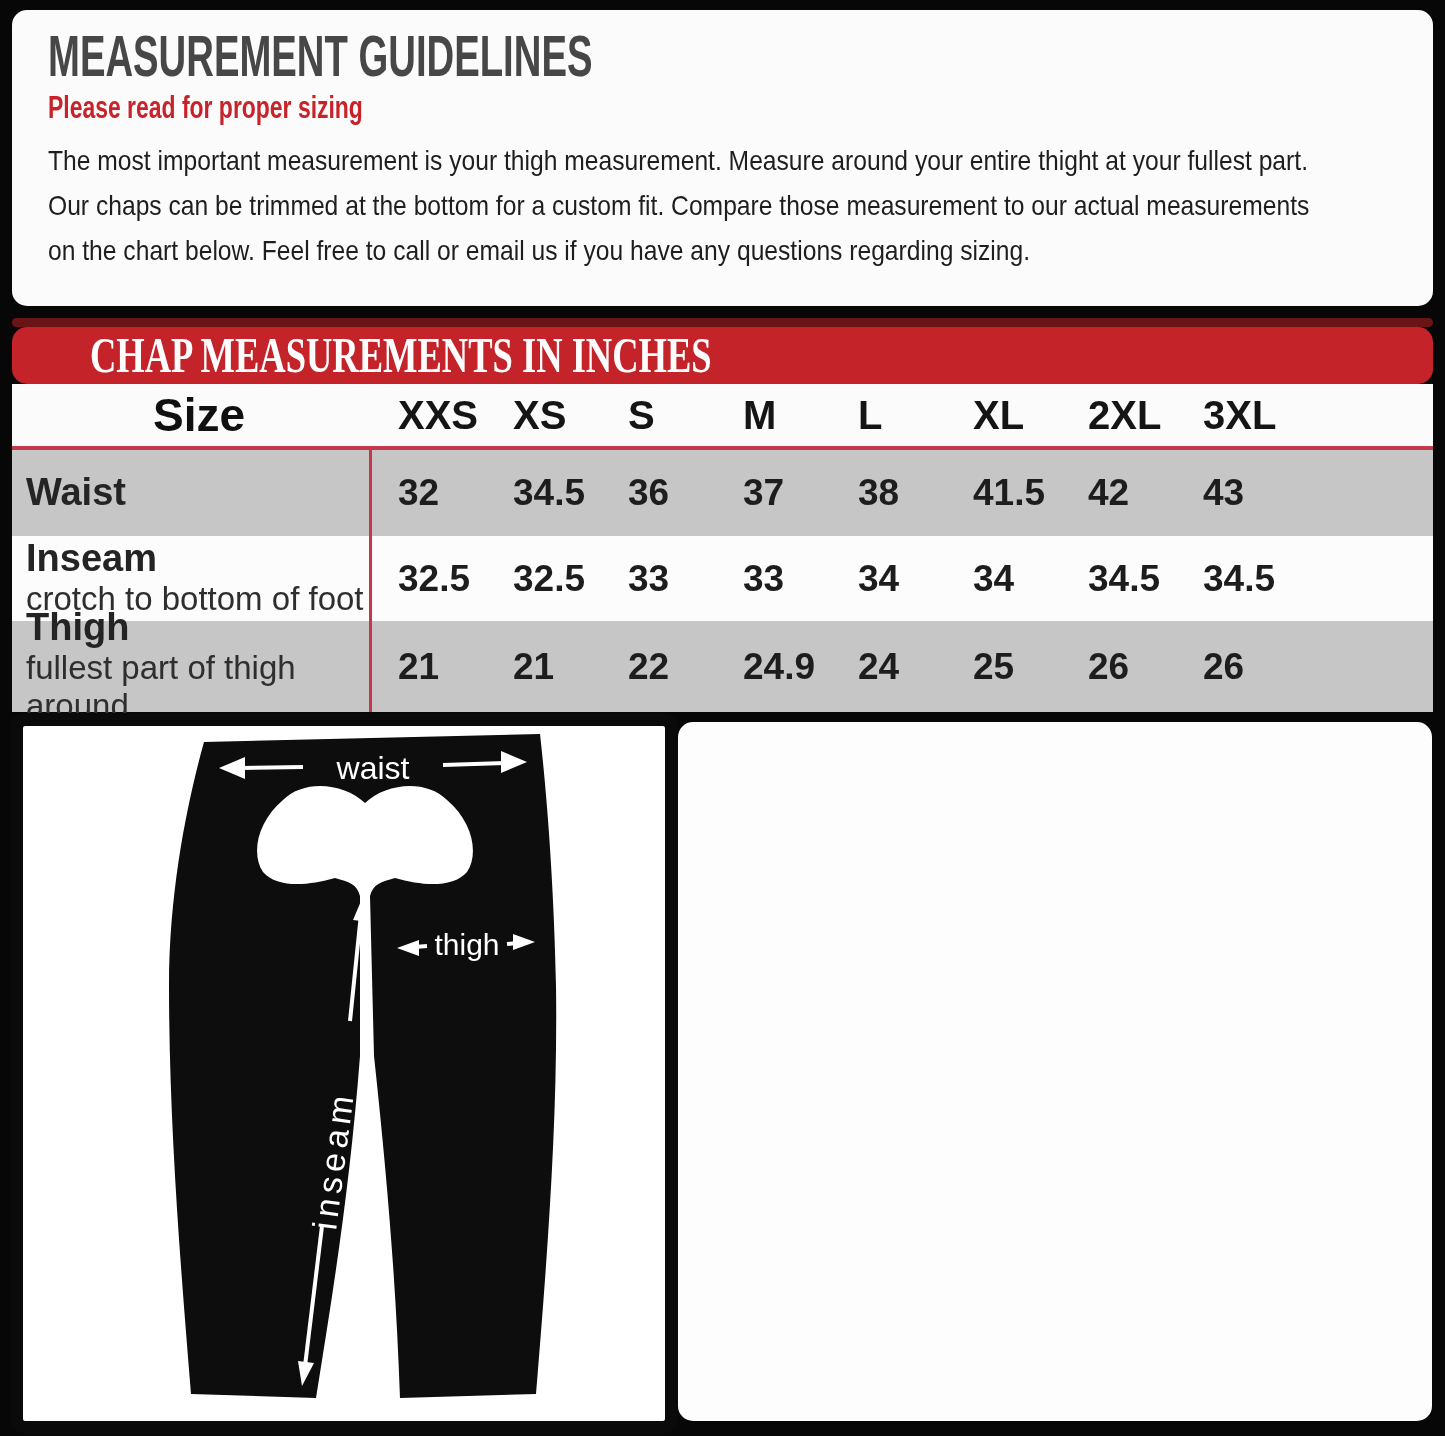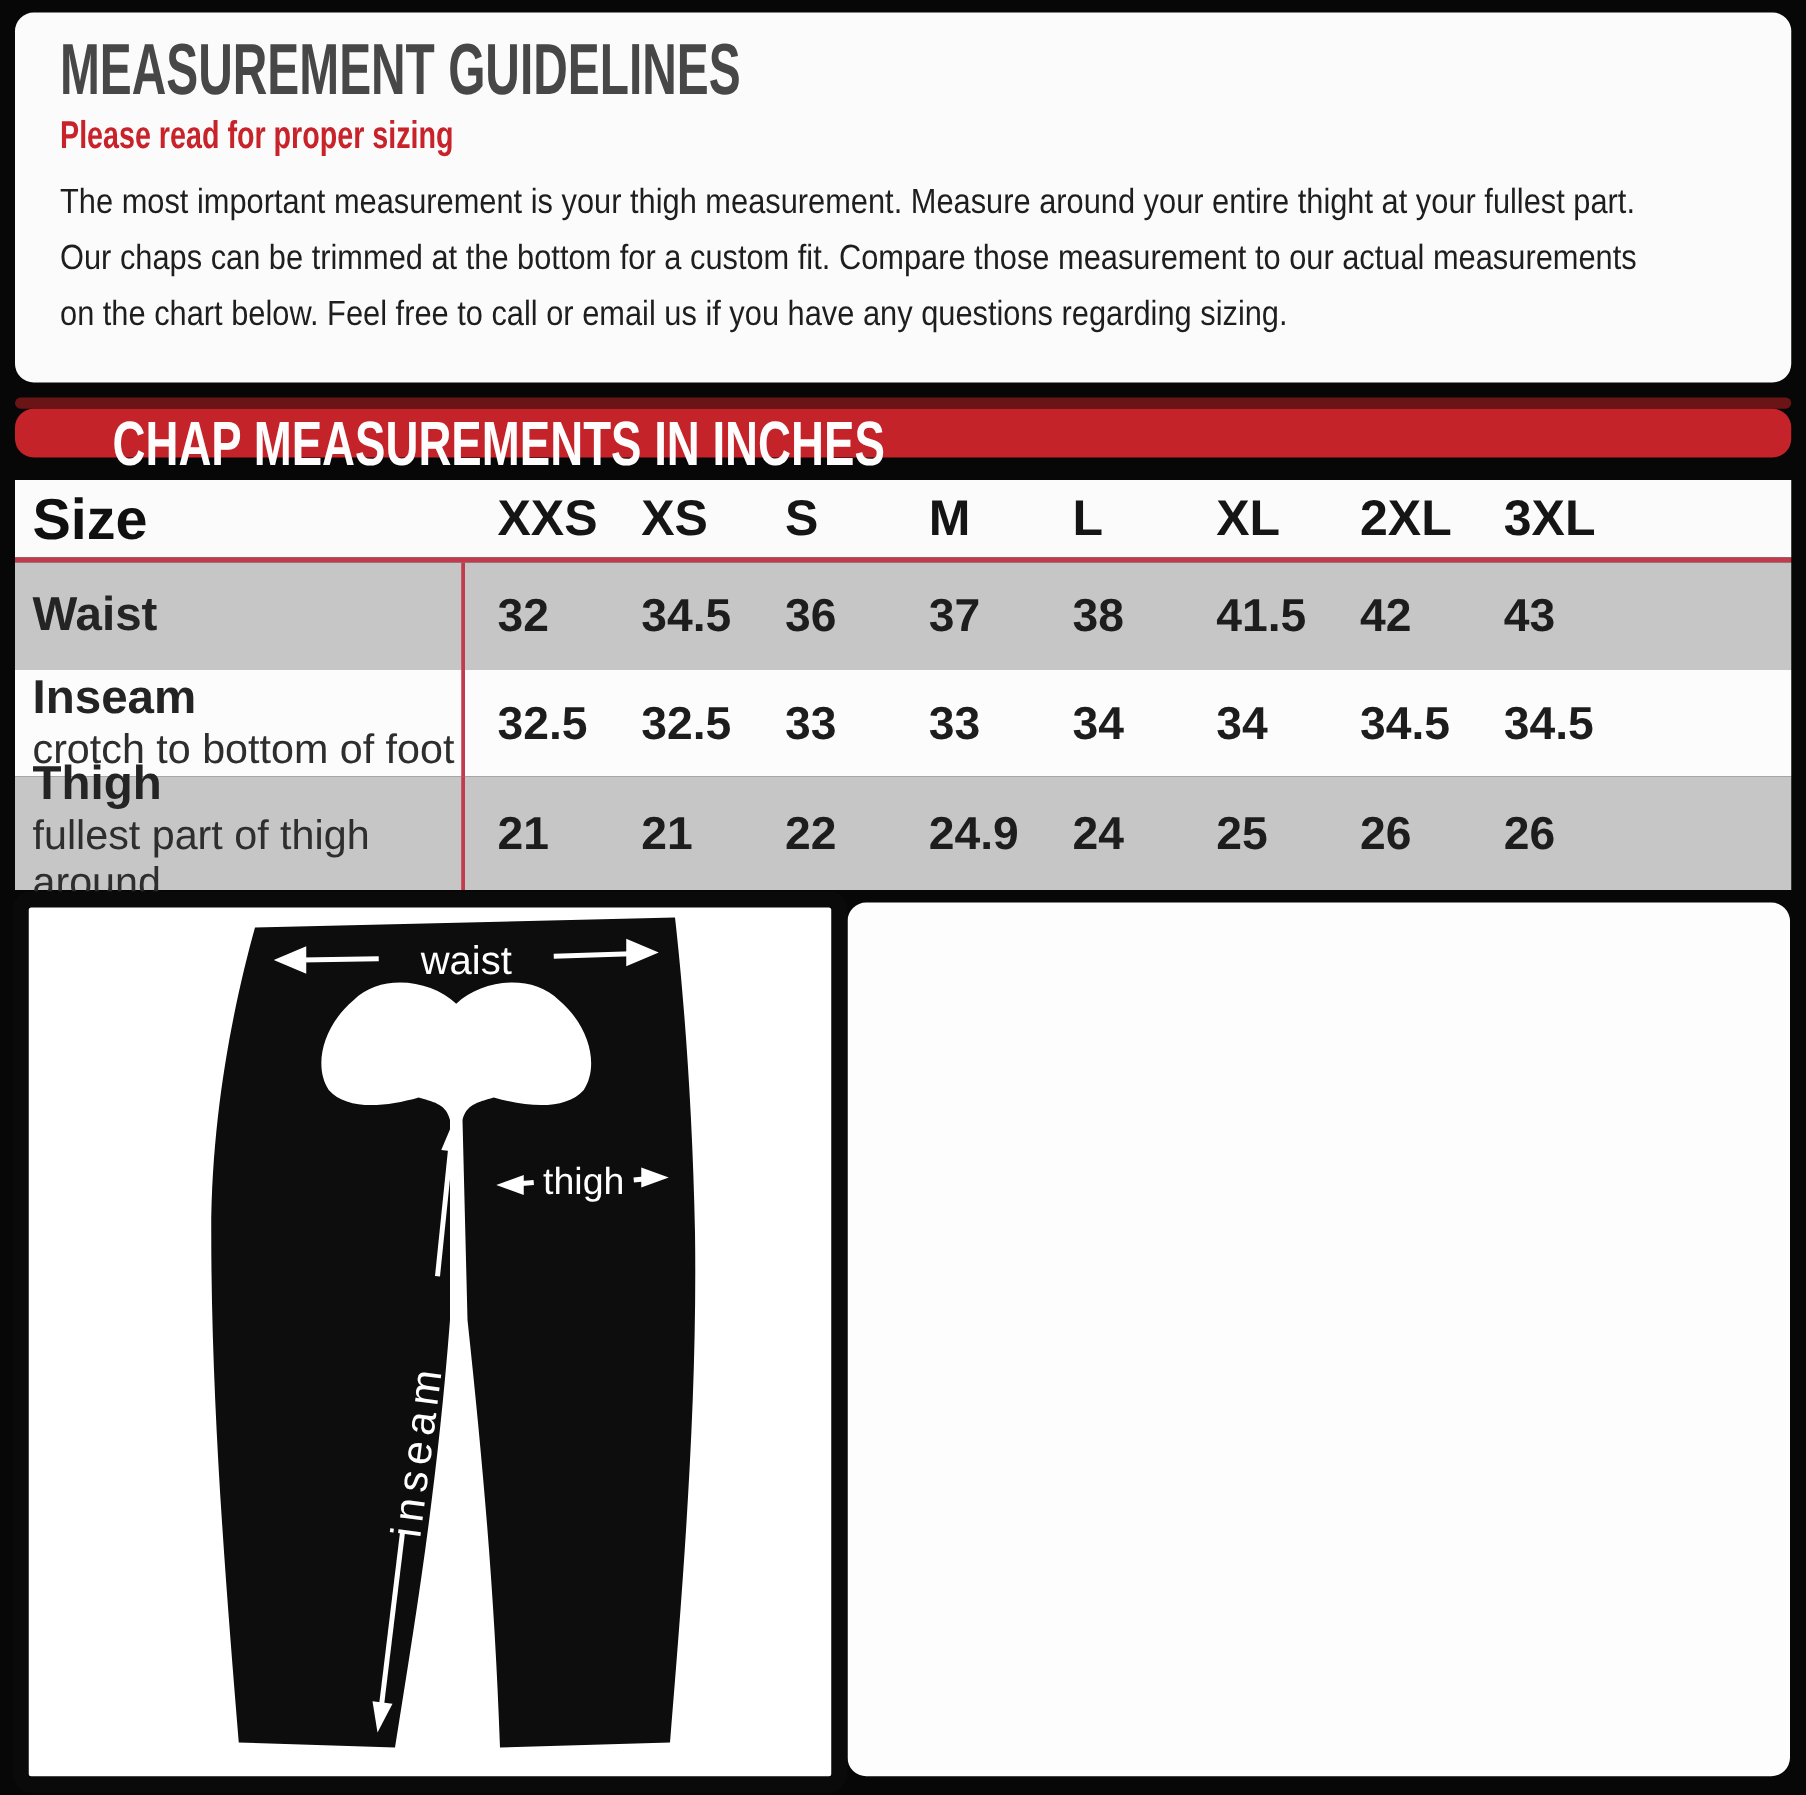--- a/index.html
+++ b/index.html
@@ -19,32 +19,32 @@
     position:absolute;left:36px;top:80px;font-size:31px;font-weight:700;color:#c8232a;
     transform:scaleX(.74);transform-origin:left top;white-space:nowrap;
   }
   .g-para{
     position:absolute;left:36px;top:128px;font-size:28px;color:#1e1e1e;line-height:45px;
     transform:scaleX(.88);transform-origin:left top;white-space:nowrap;
   }
 
   
   #maroon-strip{left:12px;top:318px;width:1421px;height:9px;background:#6b1416;}
-  #banner{left:12px;top:327px;width:1421px;height:39px;background:#c4232a;}
+  #banner{left:12px;top:327px;width:1421px;height:57px;background:#c4232a;font-family:Liberation Serif, serif;}
   #banner .banner-text{
     display:inline-block;margin-left:78px;line-height:57px;font-size:50px;font-weight:700;
     color:#fdfdfd;transform:scaleX(.73);transform-origin:left center;white-space:nowrap;
   }
 
   
   #size-table{left:12px;top:384px;width:1421px;}
   .trow{display:flex;align-items:center;box-sizing:border-box;}
   .header-row{height:62px;background:#fbfbfb;}
   .label-cell{width:360px;box-sizing:border-box;padding-left:14px;flex:none;}
-  .header-row .label-cell{font-size:46px;font-weight:700;color:#101010;}
+  .header-row .label-cell{font-size:46px;font-weight:700;color:#101010;text-align:center;}
   .vals{display:flex;padding-left:26px;flex:none;}
   .val{width:115px;flex:none;}
   .header-row .val{font-size:40px;font-weight:700;color:#151515;}
   .red-line{height:4px;background:#c23a4b;width:100%;}
   .data-row .label-cell{
     border-right:3px solid #c23a4b;align-self:stretch;display:flex;
     flex-direction:column;justify-content:center;
   }
   .r-waist{height:86px;background:#c6c6c6;}
   .r-inseam{height:85px;background:#fcfcfc;}

